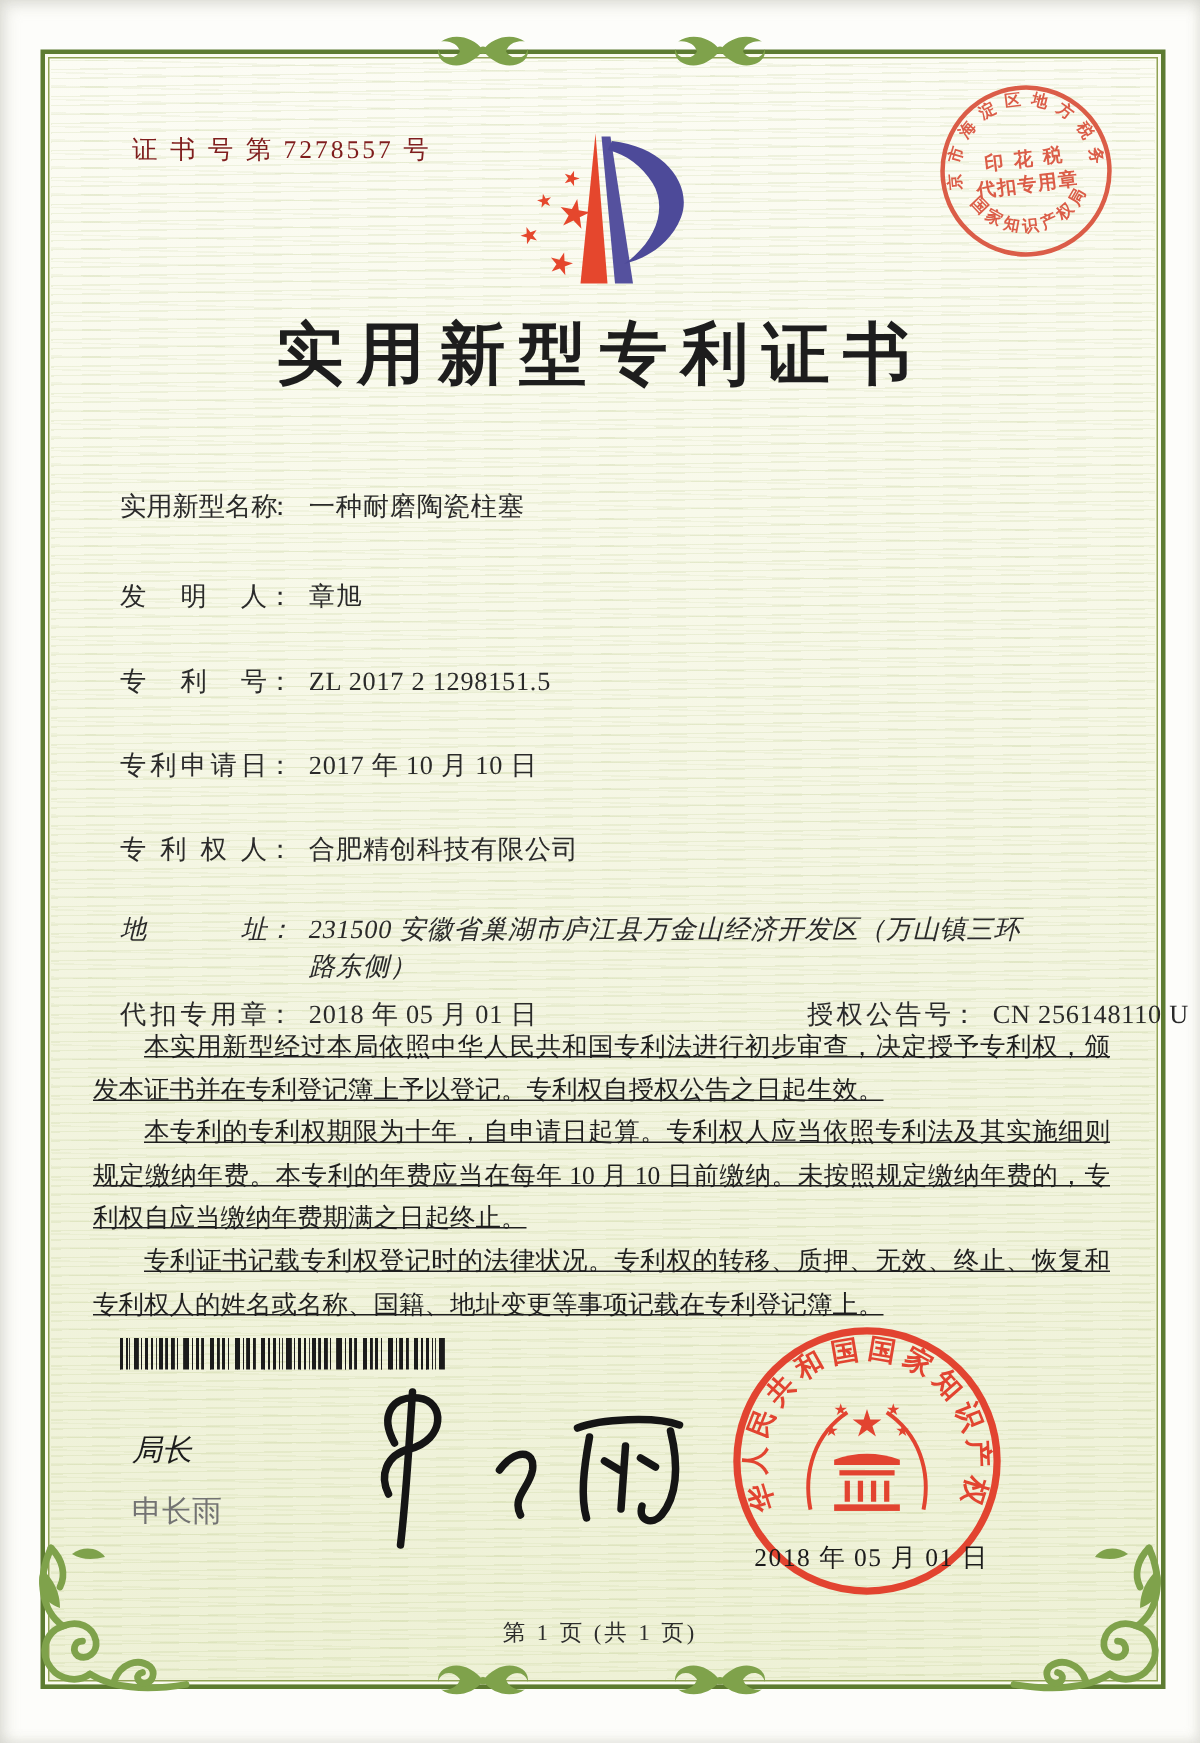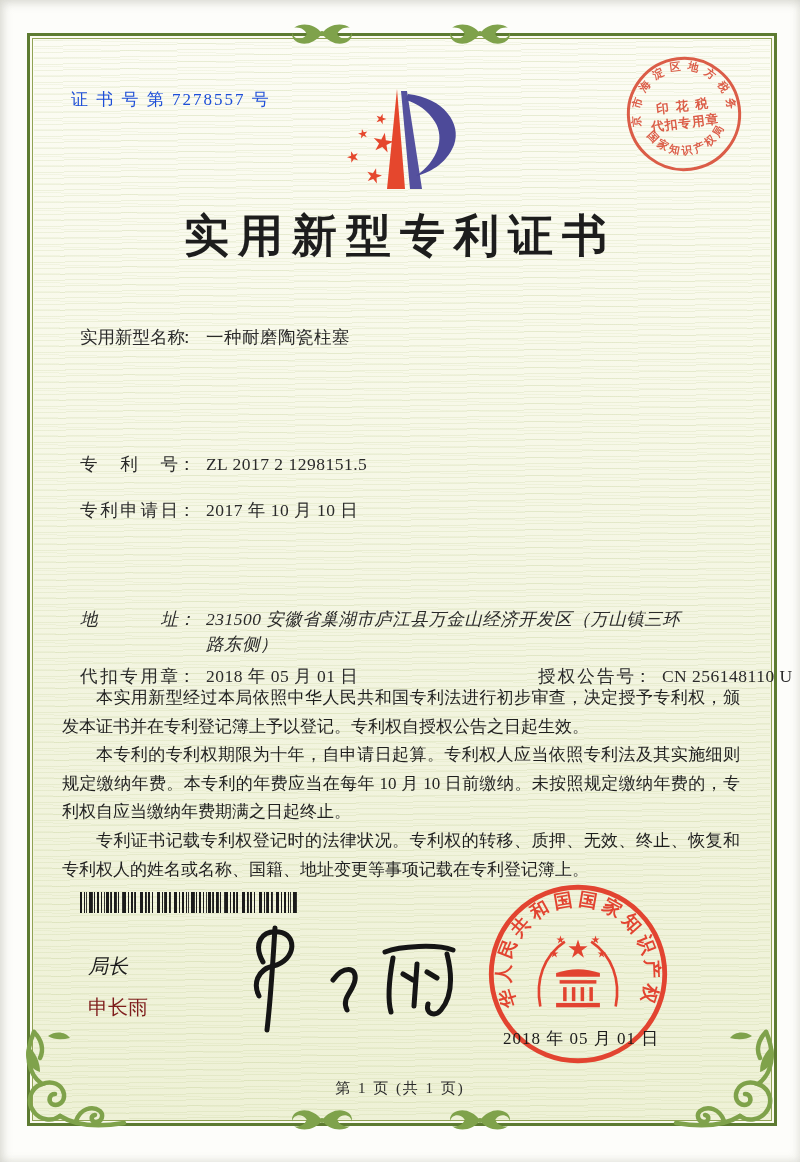--- a/index.html
+++ b/index.html
@@ -22,45 +22,45 @@
     content:"";position:absolute;inset:4px;
     background:
       repeating-linear-gradient(179deg, rgba(170,188,112,.16) 0 1px, transparent 1px 6px),
       repeating-linear-gradient(181.5deg, rgba(170,188,112,.10) 0 1px, transparent 1px 9px);
     pointer-events:none;
   }
   .content{position:absolute;inset:0;z-index:2;}
   
   .orn{position:absolute;z-index:3;}
   
-  .cert-no{position:absolute;left:71px;top:88px;font-size:17px;letter-spacing:2px;color:#1d4ed8;}
+  .cert-no{position:absolute;left:88px;top:88px;font-size:17px;letter-spacing:2px;color:#7f1d1d;}
   .logo{position:absolute;left:338px;top:76px;width:130px;height:122px;}
   .tax-stamp{position:absolute;left:618px;top:48px;width:132px;height:132px;transform:rotate(-7deg);opacity:.92;}
   .title{position:absolute;left:0;top:206px;width:100%;text-align:center;
     font-size:45px;font-weight:700;letter-spacing:9px;color:#1d1d1d;}
   
   .row{position:absolute;left:80px;font-size:17.5px;line-height:25px;white-space:nowrap;}
   .f-label{display:inline-block;width:98px;text-align:justify;text-align-last:justify;vertical-align:top;}
   .f-colon{display:inline-block;vertical-align:top;}
   .f-value{display:inline-block;margin-left:6px;letter-spacing:.5px;vertical-align:top;}
   .row.wrap{white-space:normal;font-style:italic;}
   .row.wrap .f-value{width:486px;}
   .grant-right{position:absolute;left:458px;top:0;white-space:nowrap;}
   
-  .body-text{position:absolute;left:62px;top:684px;width:678px;font-size:17px;line-height:28.6px;text-align:justify;color:#1f1f1f;}
+  .body-text{position:absolute;left:62px;top:684px;width:678px;font-size:17px;line-height:28.6px;text-align:justify;color:#1f1f1f;text-decoration:underline;}
   .body-text p{margin:0;text-indent:2em;}
   
   .barcode{position:absolute;left:80px;top:892px;width:218px;height:21px;
     background:
       repeating-linear-gradient(90deg,#1b1b1b 0 2px,transparent 2px 4px,#1b1b1b 4px 5px,transparent 5px 9px,#1b1b1b 9px 12px,transparent 12px 14px,#1b1b1b 14px 15px,transparent 15px 17px),
       repeating-linear-gradient(90deg,rgba(20,20,20,.85) 0 1px,transparent 1px 6px);
   }
   
   .director-title{position:absolute;left:88px;top:953px;font-family:"Liberation Sans","DejaVu Sans",sans-serif;font-size:20px;color:#1c1c1c;font-style:italic;}
-  .director-name{position:absolute;left:88px;top:994px;font-family:"Liberation Sans","DejaVu Sans",sans-serif;font-size:20px;color:#7f1d1d;}
+  .director-name{position:absolute;left:88px;top:994px;font-family:"Liberation Sans","DejaVu Sans",sans-serif;font-size:20px;color:#737373;}
   .signature{position:absolute;left:195px;top:922px;width:275px;height:118px;}
   
   .seal{position:absolute;left:486px;top:882px;width:184px;height:184px;opacity:.95;}
   .seal-date{position:absolute;left:489px;top:1027px;width:184px;text-align:center;font-size:17px;letter-spacing:1px;color:#1b1b1b;z-index:5;}
   
   .footer{position:absolute;left:0;top:1079px;width:100%;text-align:center;font-size:15px;letter-spacing:2px;color:#2c2c2c;}
 </style>
 </head>
 <body>
 
@@ -142,27 +142,35 @@
       <textPath href="#taxBot" startOffset="50%" text-anchor="middle">国家知识产权局</textPath>
     </text>
   </svg>
 
   <h1 class="title" style="margin:0">实用新型专利证书</h1>
 
   <div class="row" style="top:325px">
     <span class="f-label">实用新型名称</span><span class="f-colon">：</span>
     <span class="f-value">一种耐磨陶瓷柱塞</span>
   </div>
-  <div class="row" style="top:452px">
+  <div class="row" style="top:385px">
+    <span class="f-label">发明人</span><span class="f-colon">：</span>
+    <span class="f-value">章旭</span>
+  </div>
+  <div class="row" style="top:442px">
     <span class="f-label">专利号</span><span class="f-colon">：</span>
     <span class="f-value">ZL 2017 2 1298151.5</span>
   </div>
   <div class="row" style="top:498px">
     <span class="f-label">专利申请日</span><span class="f-colon">：</span>
     <span class="f-value">2017 年 10 月 10 日</span>
+  </div>
+  <div class="row" style="top:554px">
+    <span class="f-label">专利权人</span><span class="f-colon">：</span>
+    <span class="f-value">合肥精创科技有限公司</span>
   </div>
   <div class="row wrap" style="top:607px">
     <span class="f-label">地址</span><span class="f-colon">：</span>
     <span class="f-value">231500 安徽省巢湖市庐江县万金山经济开发区（万山镇三环路东侧）</span>
   </div>
   <div class="row" style="top:664px">
     <span class="f-label">代扣专用章</span><span class="f-colon">：</span>
     <span class="f-value">2018 年 05 月 01 日</span>
     <span class="grant-right">
       <span class="f-label" style="width:96px">授权公告号</span><span class="f-colon">：</span>

